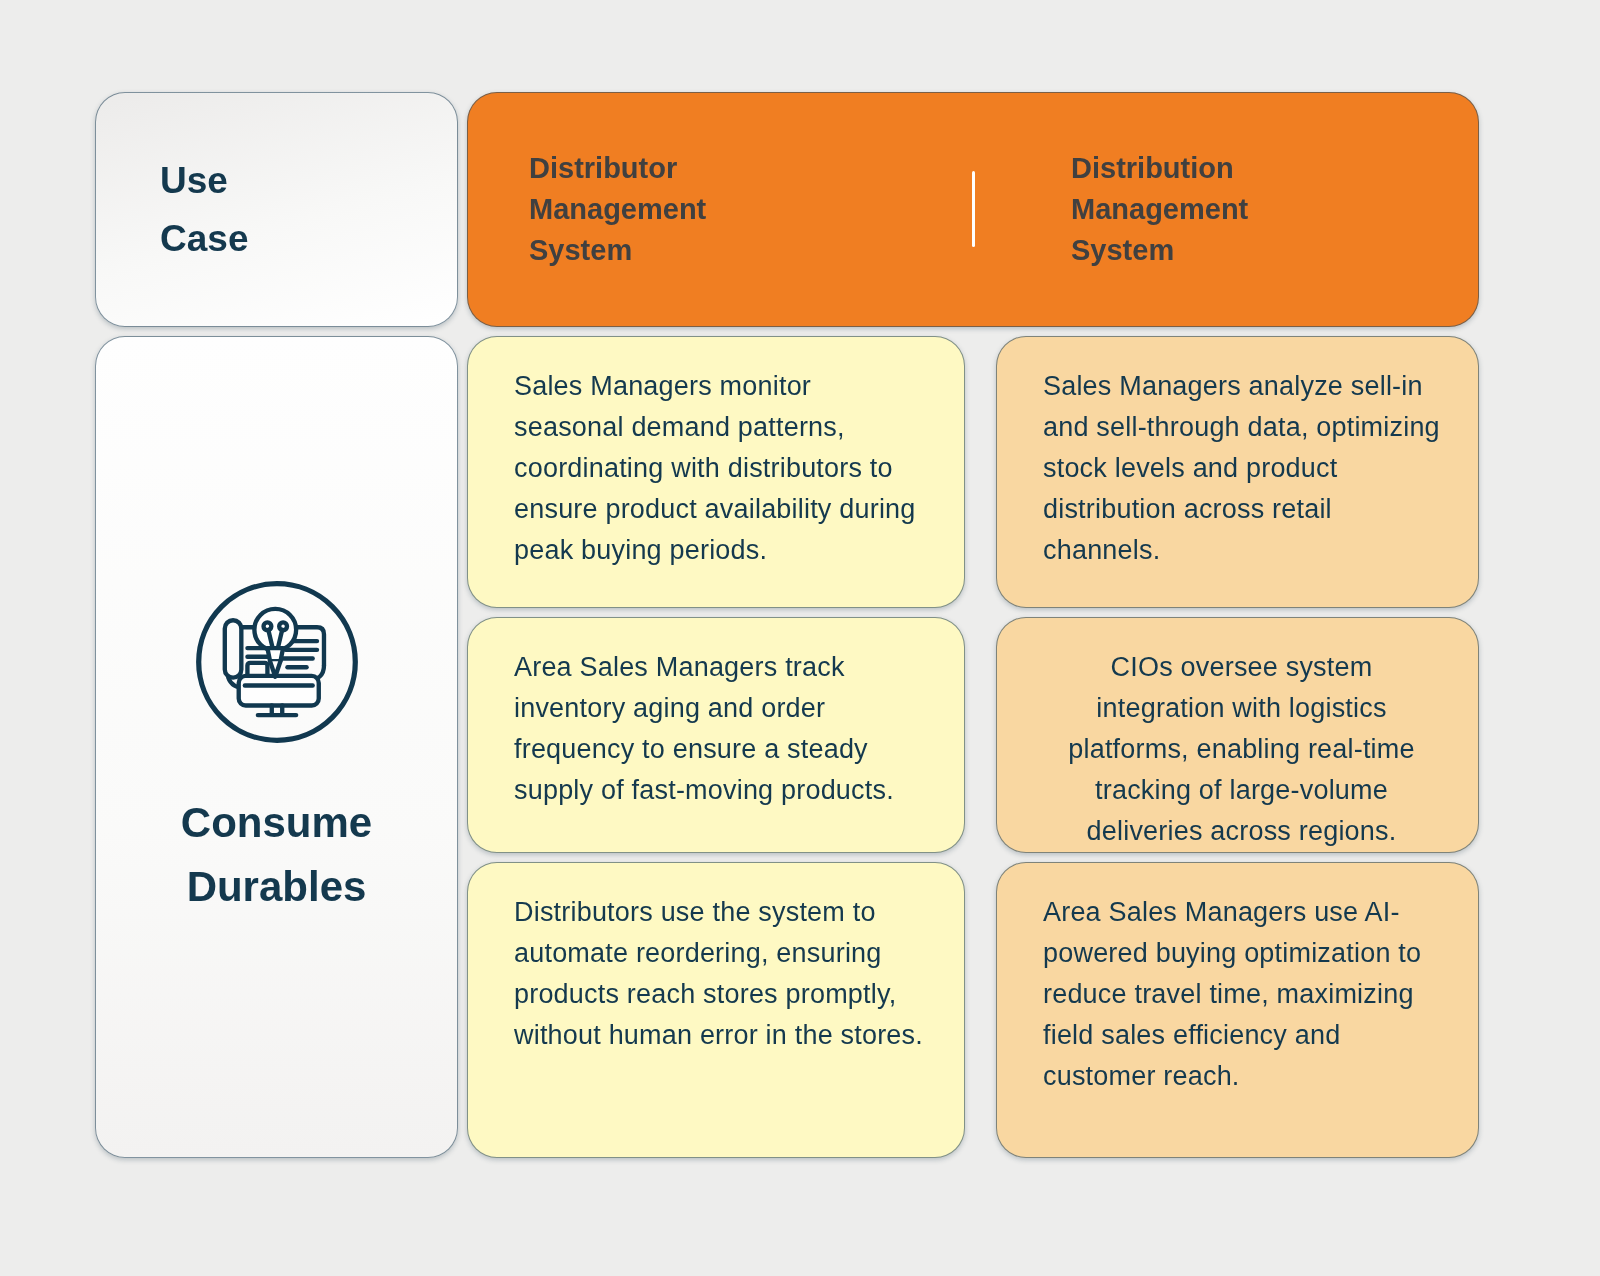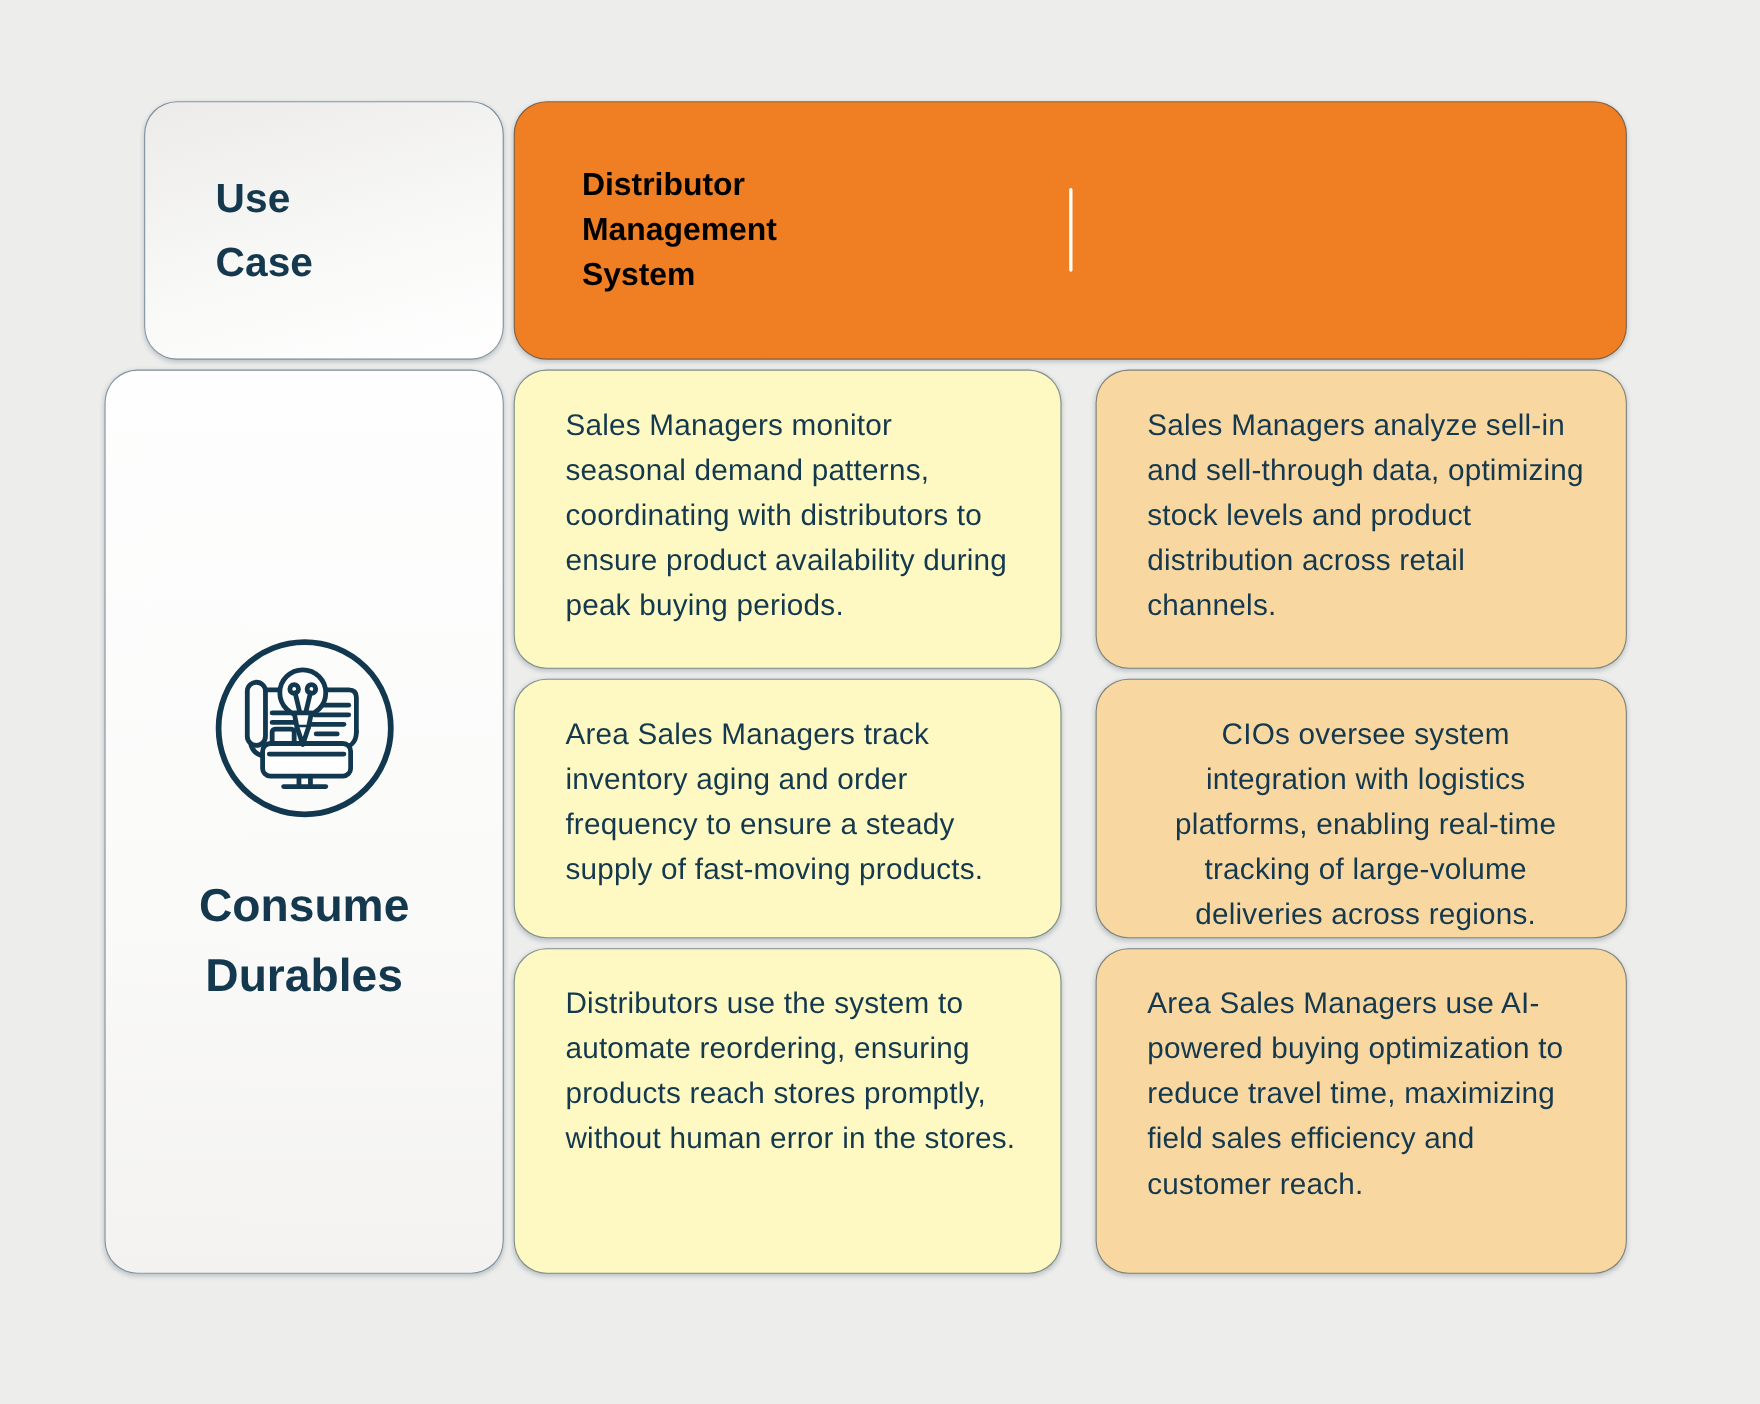--- a/index.html
+++ b/index.html
@@ -27,37 +27,36 @@
     border: 1.5px solid rgba(45, 75, 95, 0.6);
     box-shadow: 0 2px 5px rgba(50, 75, 90, 0.28);
   }
   
   .use-case-card {
     grid-column: 1; grid-row: 1;
     background: linear-gradient(165deg, #ECEBEA 0%, #F8F8F7 55%, #FFFFFF 100%);
     display: flex;
     align-items: center;
     padding-left: 64px;
-    margin-left: 36px;
   }
   .use-case-card .title {
     font-size: 37px;
     font-weight: 700;
     line-height: 58px;
     color: #14394E;
     width: 130px;
   }
   
   .header-card {
     grid-column: 2 / 4; grid-row: 1;
     background: #F07E22;
     display: flex;
     align-items: center;
     position: relative;
-    color: #000000;
+    color: #404040;
   }
   .header-col-1 { width: 507px; padding-left: 61px; }
   .header-col-2 { flex: 1; padding-left: 96px; }
   .header-title {
     font-size: 29px;
     font-weight: 700;
     line-height: 41px;
     max-width: 250px;
   }
   .header-divider {
@@ -113,20 +112,23 @@
 
     <div class="card use-case-card">
       <div class="title">Use Case</div>
     </div>
 
     <div class="card header-card">
       <div class="header-col-1">
         <div class="header-title">Distributor Management System</div>
       </div>
       <div class="header-divider"></div>
+      <div class="header-col-2">
+        <div class="header-title">Distribution Management System</div>
+      </div>
     </div>
 
     <div class="card row-group-card">
       <div class="icon-wrap">
         <svg viewBox="0 0 200 200" fill="none" stroke="#11384F" stroke-width="5" stroke-linecap="round" stroke-linejoin="round">
 
           <circle cx="100" cy="100" r="90" stroke-width="6"></circle>
 
           <rect x="40" y="52" width="19" height="66" rx="9.5"></rect>
           <path d="M59,60 H146 Q154,60 154,68 V104"></path>

